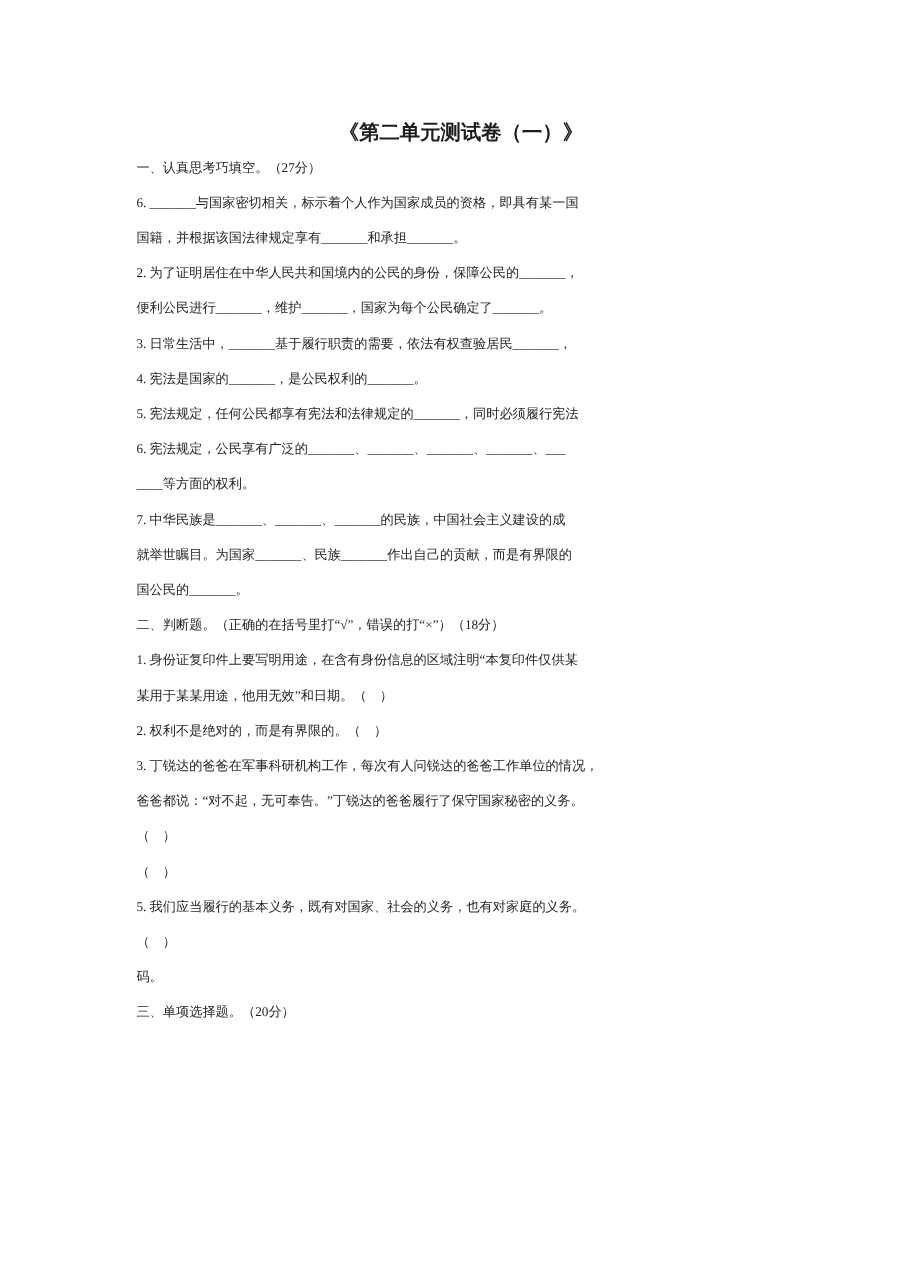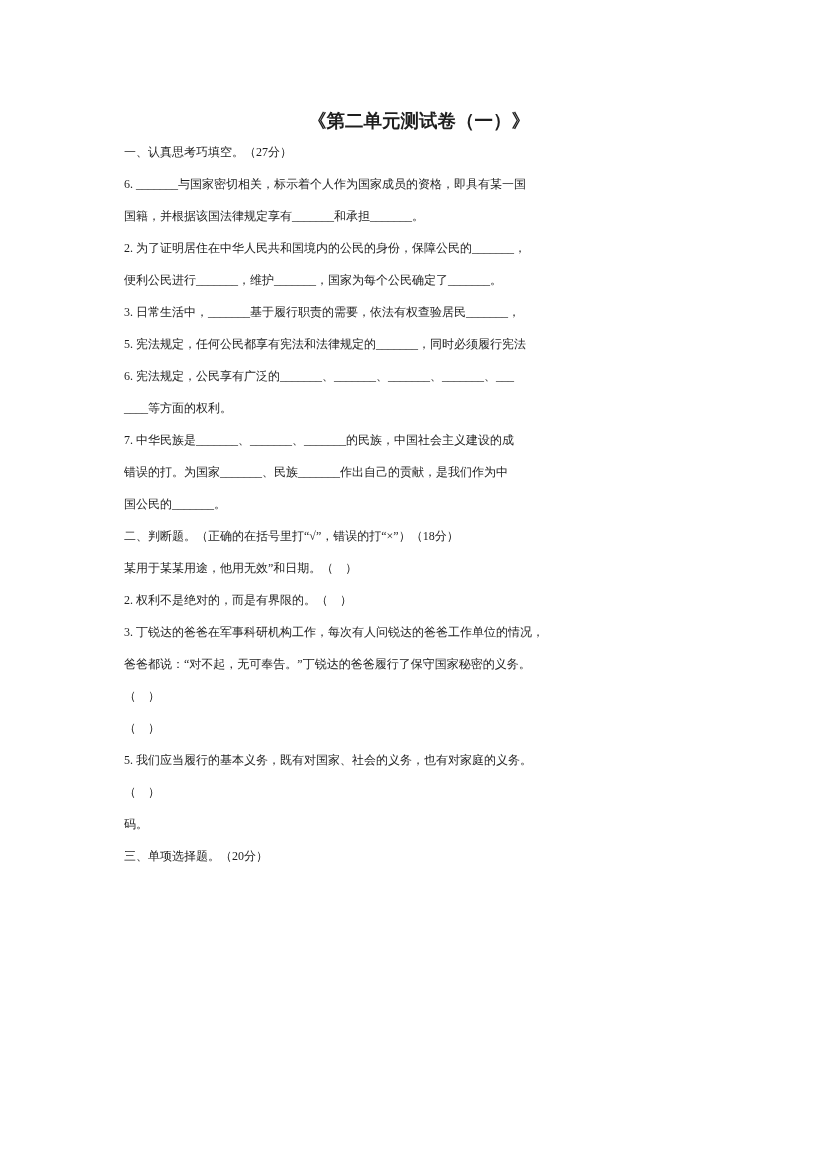--- a/index.html
+++ b/index.html
@@ -47,27 +47,29 @@
 
 <div class="page">
   <div class="title">《第二单元测试卷（一）》</div>
   <div class="content">
       <div class="line">一、认真思考巧填空。（27分）</div>
       <div class="line">6. _______与国家密切相关，标示着个人作为国家成员的资格，即具有某一国</div>
       <div class="line">国籍，并根据该国法律规定享有_______和承担_______。</div>
       <div class="line">2. 为了证明居住在中华人民共和国境内的公民的身份，保障公民的_______，</div>
       <div class="line">便利公民进行_______，维护_______，国家为每个公民确定了_______。</div>
       <div class="line">3. 日常生活中，_______基于履行职责的需要，依法有权查验居民_______，</div>
+      <div class="line">4. 宪法是国家的_______，是公民权利的_______。</div>
       <div class="line">5. 宪法规定，任何公民都享有宪法和法律规定的_______，同时必须履行宪法</div>
       <div class="line">6. 宪法规定，公民享有广泛的_______、_______、_______、_______、___</div>
       <div class="line">____等方面的权利。</div>
       <div class="line">7. 中华民族是_______、_______、_______的民族，中国社会主义建设的成</div>
-      <div class="line">错误的打。为国家_______、民族_______作出自己的贡献，是我们作为中</div>
+      <div class="line">就举世瞩目。为国家_______、民族_______作出自己的贡献，而是有界限的</div>
       <div class="line">国公民的_______。</div>
       <div class="line">二、判断题。（正确的在括号里打“√”，错误的打“×”）（18分）</div>
+      <div class="line">1. 身份证复印件上要写明用途，在含有身份信息的区域注明“本复印件仅供某</div>
       <div class="line">某用于某某用途，他用无效”和日期。（　）</div>
       <div class="line">2. 权利不是绝对的，而是有界限的。（　）</div>
       <div class="line">3. 丁锐达的爸爸在军事科研机构工作，每次有人问锐达的爸爸工作单位的情况，</div>
       <div class="line">爸爸都说：“对不起，无可奉告。”丁锐达的爸爸履行了保守国家秘密的义务。</div>
       <div class="line">（　）</div>
       <div class="line">（　）</div>
       <div class="line">5. 我们应当履行的基本义务，既有对国家、社会的义务，也有对家庭的义务。</div>
       <div class="line">（　）</div>
       <div class="line">码。</div>
       <div class="line">三、单项选择题。（20分）</div>

